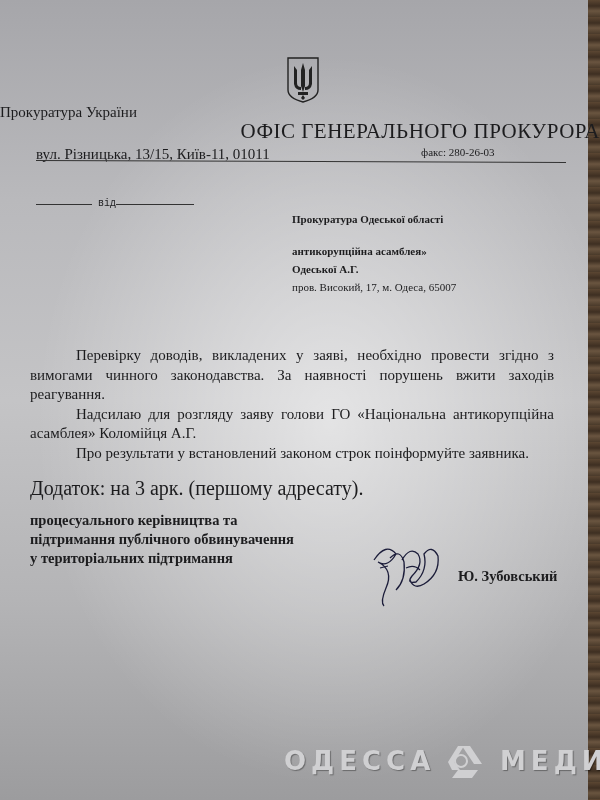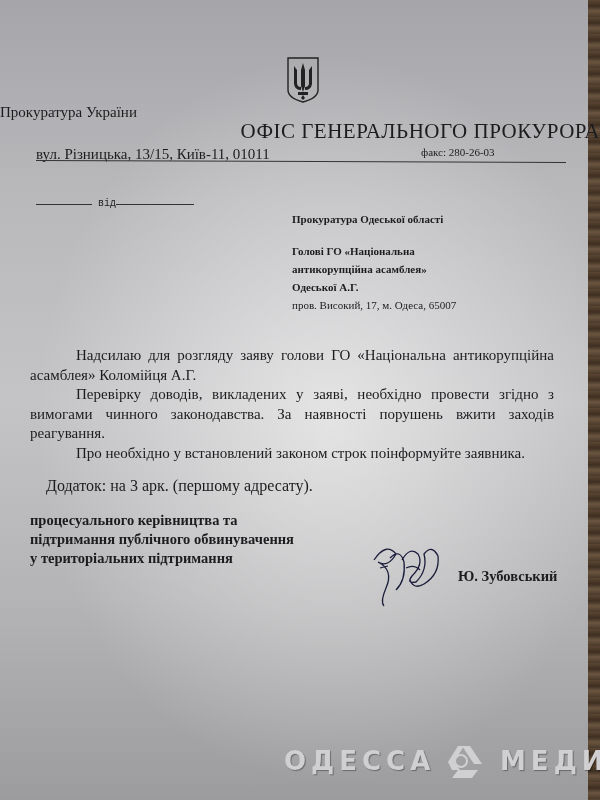--- a/index.html
+++ b/index.html
@@ -31,21 +31,21 @@
     .ref-no { position: absolute; left: 76px; top: 0; width: 84px; border-bottom: 1px solid #333; font-family: "DejaVu Sans", sans-serif; font-style: italic; font-size: 12px; color: #3a3d6e; height: 17px; }
     .from-row { position: absolute; left: 36px; top: 194px; width: 160px; height: 14px; }
     .from-blank1 { position: absolute; left: 0; top: 0; width: 56px; border-bottom: 1px solid #333; height: 10px; }
     .from-label { position: absolute; left: 62px; top: 4px; font-size: 10px; font-family: Liberation Mono, monospace; }
     .from-blank2 { position: absolute; left: 80px; top: 0; width: 78px; border-bottom: 1px solid #333; height: 10px; }
     .recipients { position: absolute; left: 277px; top: 210px; width: 290px; font-size: 11px; line-height: 18px; margin-left: 15px; }
     .recipients .b { font-weight: bold; }
     .recipients .gap { height: 14px; }
     .body-text { position: absolute; left: 30px; top: 346px; width: 524px; font-size: 15px; line-height: 19.5px; text-align: justify; }
     .body-text p { margin: 0; text-indent: 46px; }
-    .attach { position: absolute; left: 30px; top: 477px; font-size: 16px; margin-left: 16px; }
+    .attach { position: absolute; left: 30px; top: 477px; font-size: 20px; }
     .signer { position: absolute; left: 30px; top: 511px; font-size: 14.5px; font-weight: bold; line-height: 19px; }
     .signature { position: absolute; left: 366px; top: 540px; width: 80px; height: 70px; }
     .signer-name { position: absolute; left: 458px; top: 568px; font-size: 14.5px; font-weight: bold; }
     .watermark { position: absolute; left: 284px; top: 742px; width: 310px; height: 40px; color: #d0d0d2; font-family: "DejaVu Sans", sans-serif; font-weight: bold; font-size: 26px; letter-spacing: 5px; text-shadow: 1px 1px 1px rgba(0,0,0,0.35); }
     .wm-left { position: absolute; left: 0; top: 4px; }
     .wm-logo { position: absolute; left: 150px; top: 0; width: 50px; height: 40px; }
     .wm-right { position: absolute; left: 216px; top: 4px; }
   </style>
 </head>
 <body>
@@ -71,30 +71,29 @@
 
   <div class="from-row">
     <div class="from-blank1"></div>
     <div class="from-label">від</div>
     <div class="from-blank2"></div>
   </div>
 
   <div class="recipients">
     <div class="b">Прокуратура Одеської області</div>
     <div class="gap"></div>
-    <div class="b">Голові ГО «Національна</div>
     <div class="b">антикорупційна асамблея»</div>
     <div class="b">Одеської А.Г.</div>
     <div>пров. Високий, 17, м. Одеса, 65007</div>
   </div>
 
   <div class="body-text">
+    <p>Перевірку доводів, викладених у заяві, необхідно провести згідно з вимогами чинного законодавства. За наявності порушень вжити заходів реагування.</p>
     <p>Надсилаю для розгляду заяву голови ГО «Національна антикорупційна асамблея» Коломійця А.Г.</p>
-    <p>Перевірку доводів, викладених у заяві, необхідно провести згідно з вимогами чинного законодавства. За наявності порушень вжити заходів реагування.</p>
-    <p>Про необхідно у встановлений законом строк поінформуйте заявника.</p>
+    <p>Про результати у встановлений законом строк поінформуйте заявника.</p>
   </div>
 
   <div class="attach">Додаток: на 3 арк. (першому адресату).</div>
 
   <div class="signer">
     <div>процесуального керівництва та</div>
     <div>підтримання публічного обвинувачення</div>
     <div>у територіальних підтримання</div>
   </div>
 

